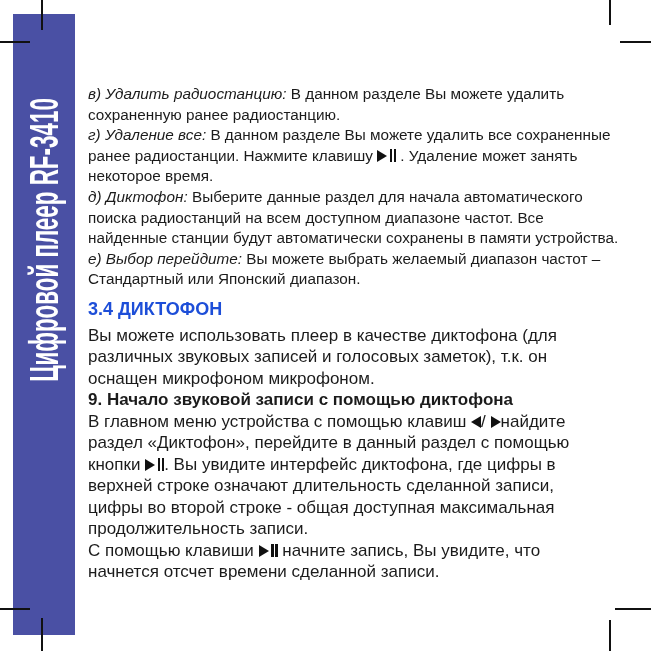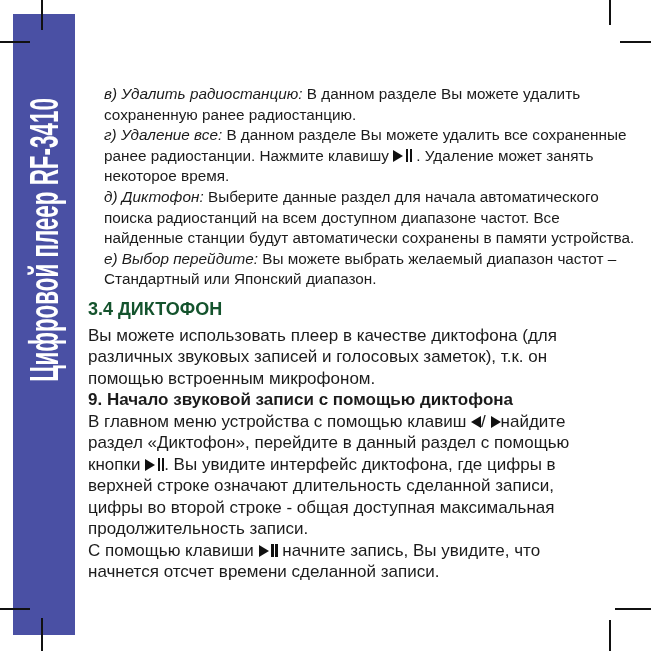--- a/index.html
+++ b/index.html
@@ -31,30 +31,30 @@
   .cm-tl-h{left:0;top:41px;width:30px;height:2px;}
   .cm-tr-v{left:609px;top:0;width:2px;height:25px;}
   .cm-tr-h{left:620px;top:41px;width:31px;height:2px;}
   .cm-bl-h{left:0;top:608px;width:30px;height:2px;}
   .cm-bl-v{left:41px;top:618px;width:2px;height:33px;}
   .cm-br-h{left:615px;top:608px;width:36px;height:2px;}
   .cm-br-v{left:609px;top:620px;width:2px;height:31px;}
 
   
   .content{position:absolute;left:88px;top:84px;width:536px;}
-  .sec-a{width:536px;margin-left:16px;}
+  .sec-a{width:536px;}
   .sec-b{width:520px;}
   p{margin:0;}
   .small{font-size:15.3px;line-height:20.6px;}
   .small .lead{font-style:italic;}
   .big{font-size:17px;line-height:21.5px;}
   .bold{font-weight:bold;}
   h2{
     margin:8px 0 5px 0;
-    font-size:18px;line-height:22px;font-weight:bold;color:#14532d;
+    font-size:18px;line-height:22px;font-weight:bold;color:#1d4ed8;
   }
 
   
   .icon{display:inline-flex;align-items:center;vertical-align:-1px;}
   .tri-r{width:0;height:0;border-top:6px solid transparent;border-bottom:6px solid transparent;border-left:10px solid #111;}
   .tri-l{width:0;height:0;border-top:6px solid transparent;border-bottom:6px solid transparent;border-right:10px solid #111;}
   .bars{display:inline-flex;margin-left:1px;}
   .bar{width:2.5px;height:13px;background:#111;margin-left:1.5px;}
 </style>
 </head>
@@ -88,21 +88,21 @@
           </span><span> . Удаление может занять некоторое время.</span></p>
 
       <p class="small"><span class="lead">д) Диктофон:</span><span> Выберите данные раздел для начала автоматического поиска радиостанций на всем доступном диапазоне частот. Все найденные станции будут автоматически сохранены в памяти устройства.</span></p>
 
       <p class="small"><span class="lead">е) Выбор перейдите:</span><span> Вы можете выбрать желаемый диапазон частот – Стандартный или Японский диапазон.</span></p>
     </div>
 
     <h2>3.4 ДИКТОФОН</h2>
 
     <div class="sec-b">
-      <p class="big">Вы можете использовать плеер в качестве диктофона (для различных звуковых записей и голосовых заметок), т.к. он помощью встроенным микрофоном.</p>
+      <p class="big">Вы можете использовать плеер в качестве диктофона (для различных звуковых записей и голосовых заметок), т.к. он оснащен микрофоном микрофоном.</p>
 
       <p class="big bold">9. Начало звуковой записи с помощью диктофона</p>
 
       <p class="big"><span>В главном меню устройства с помощью клавиш </span><span class="icon">
             <span class="tri-l"></span>
           </span><span>/ </span><span class="icon">
             <span class="tri-r"></span>
           </span><span>найдите раздел «Диктофон», перейдите в данный раздел с помощью кнопки </span><span class="icon">
             <span class="tri-r"></span>
             <span class="bars">

